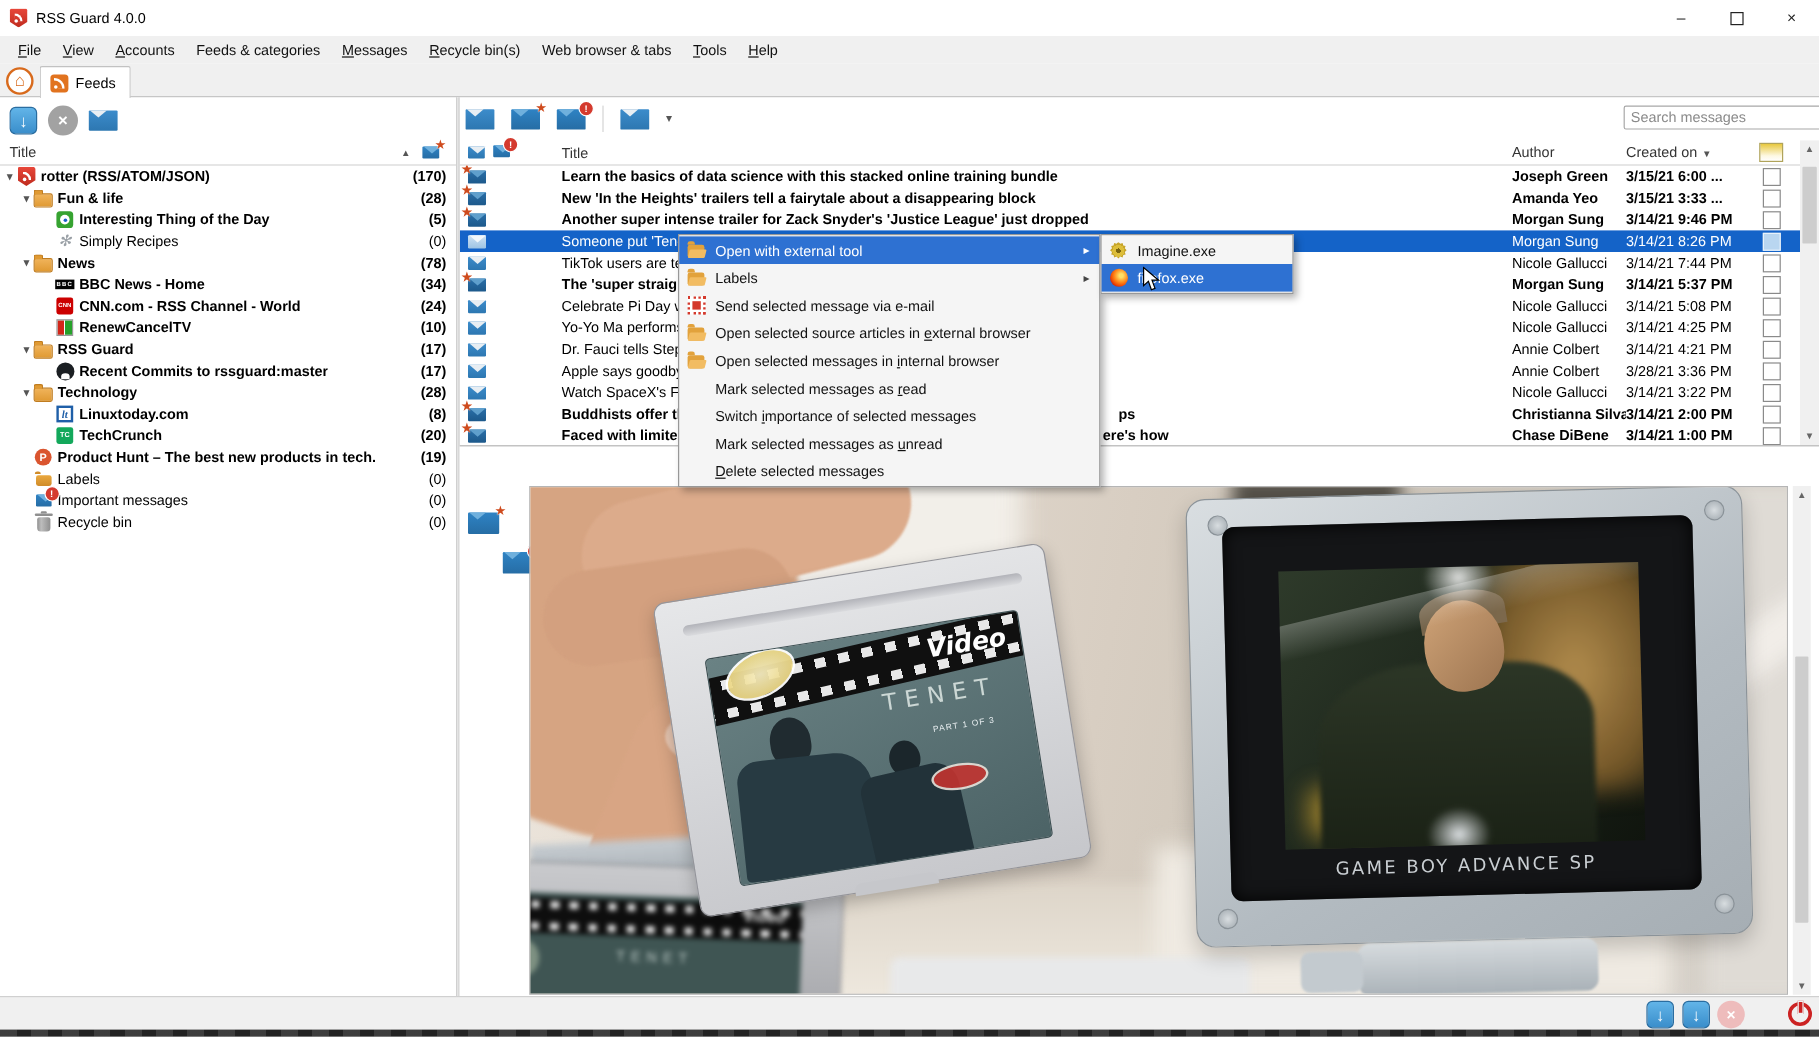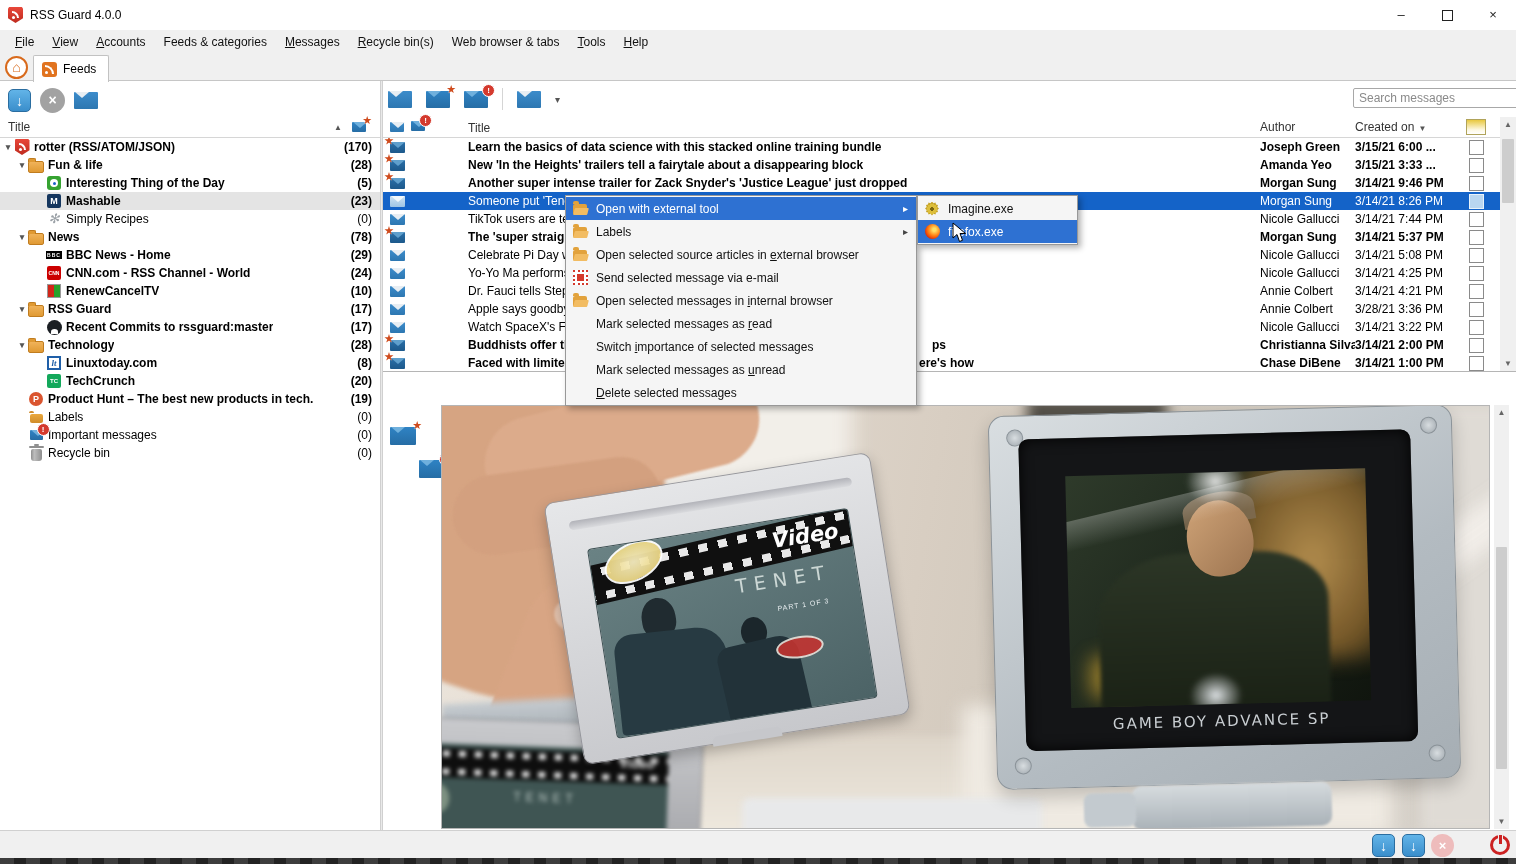--- a/index.html
+++ b/index.html
@@ -292,28 +292,20 @@
 
       <div class="tree-row bold lvl2">
         <span class="twisty">▾</span>
         <span class="fi itotd-icon">
           <i></i>
         </span>
         <span class="flabel">Interesting Thing of the Day</span>
         <span class="fcount">(5)</span>
       </div>
 
-      <div class="tree-row bold lvl2 selected">
-        <span class="twisty">▾</span>
-        <span class="fi mashable-icon">
-          <i></i>
-        </span>
-        <span class="flabel">Mashable</span>
-        <span class="fcount">(23)</span>
-      </div>
 
       <div class="tree-row lvl2">
         <span class="twisty">▾</span>
         <span class="fi simplyrecipes-icon">
           <i></i>
         </span>
         <span class="flabel">Simply Recipes</span>
         <span class="fcount">(0)</span>
       </div>
 
@@ -325,21 +317,21 @@
         <span class="flabel">News</span>
         <span class="fcount">(78)</span>
       </div>
 
       <div class="tree-row bold lvl2">
         <span class="twisty">▾</span>
         <span class="fi bbc-icon">
           <i></i>
         </span>
         <span class="flabel">BBC News - Home</span>
-        <span class="fcount">(29)</span>
+        <span class="fcount">(34)</span>
       </div>
 
       <div class="tree-row bold lvl2">
         <span class="twisty">▾</span>
         <span class="fi cnn-icon">
           <i></i>
         </span>
         <span class="flabel">CNN.com - RSS Channel - World</span>
         <span class="fcount">(24)</span>
       </div>
@@ -732,32 +724,32 @@
 
       <div class="cm-item has-sub">
         <span class="mi folder-open-icon">
           <i></i>
         </span>
         <span class="cm-label">Labels</span>
         <span class="sub-arrow">▸</span>
       </div>
 
       <div class="cm-item">
+        <span class="mi stamp-icon">
+          <i></i>
+        </span>
+        <span class="cm-label">Send selected message via e-mail</span>
+        <span class="sub-arrow">▸</span>
+      </div>
+
+      <div class="cm-item">
         <span class="mi folder-open-icon">
           <i></i>
         </span>
         <span class="cm-label">Open selected source articles in <u>e</u>xternal browser</span>
-        <span class="sub-arrow">▸</span>
-      </div>
-
-      <div class="cm-item">
-        <span class="mi stamp-icon">
-          <i></i>
-        </span>
-        <span class="cm-label">Send selected message via e-mail</span>
         <span class="sub-arrow">▸</span>
       </div>
 
       <div class="cm-item">
         <span class="mi folder-open-icon">
           <i></i>
         </span>
         <span class="cm-label">Open selected messages in <u>i</u>nternal browser</span>
         <span class="sub-arrow">▸</span>
       </div>

